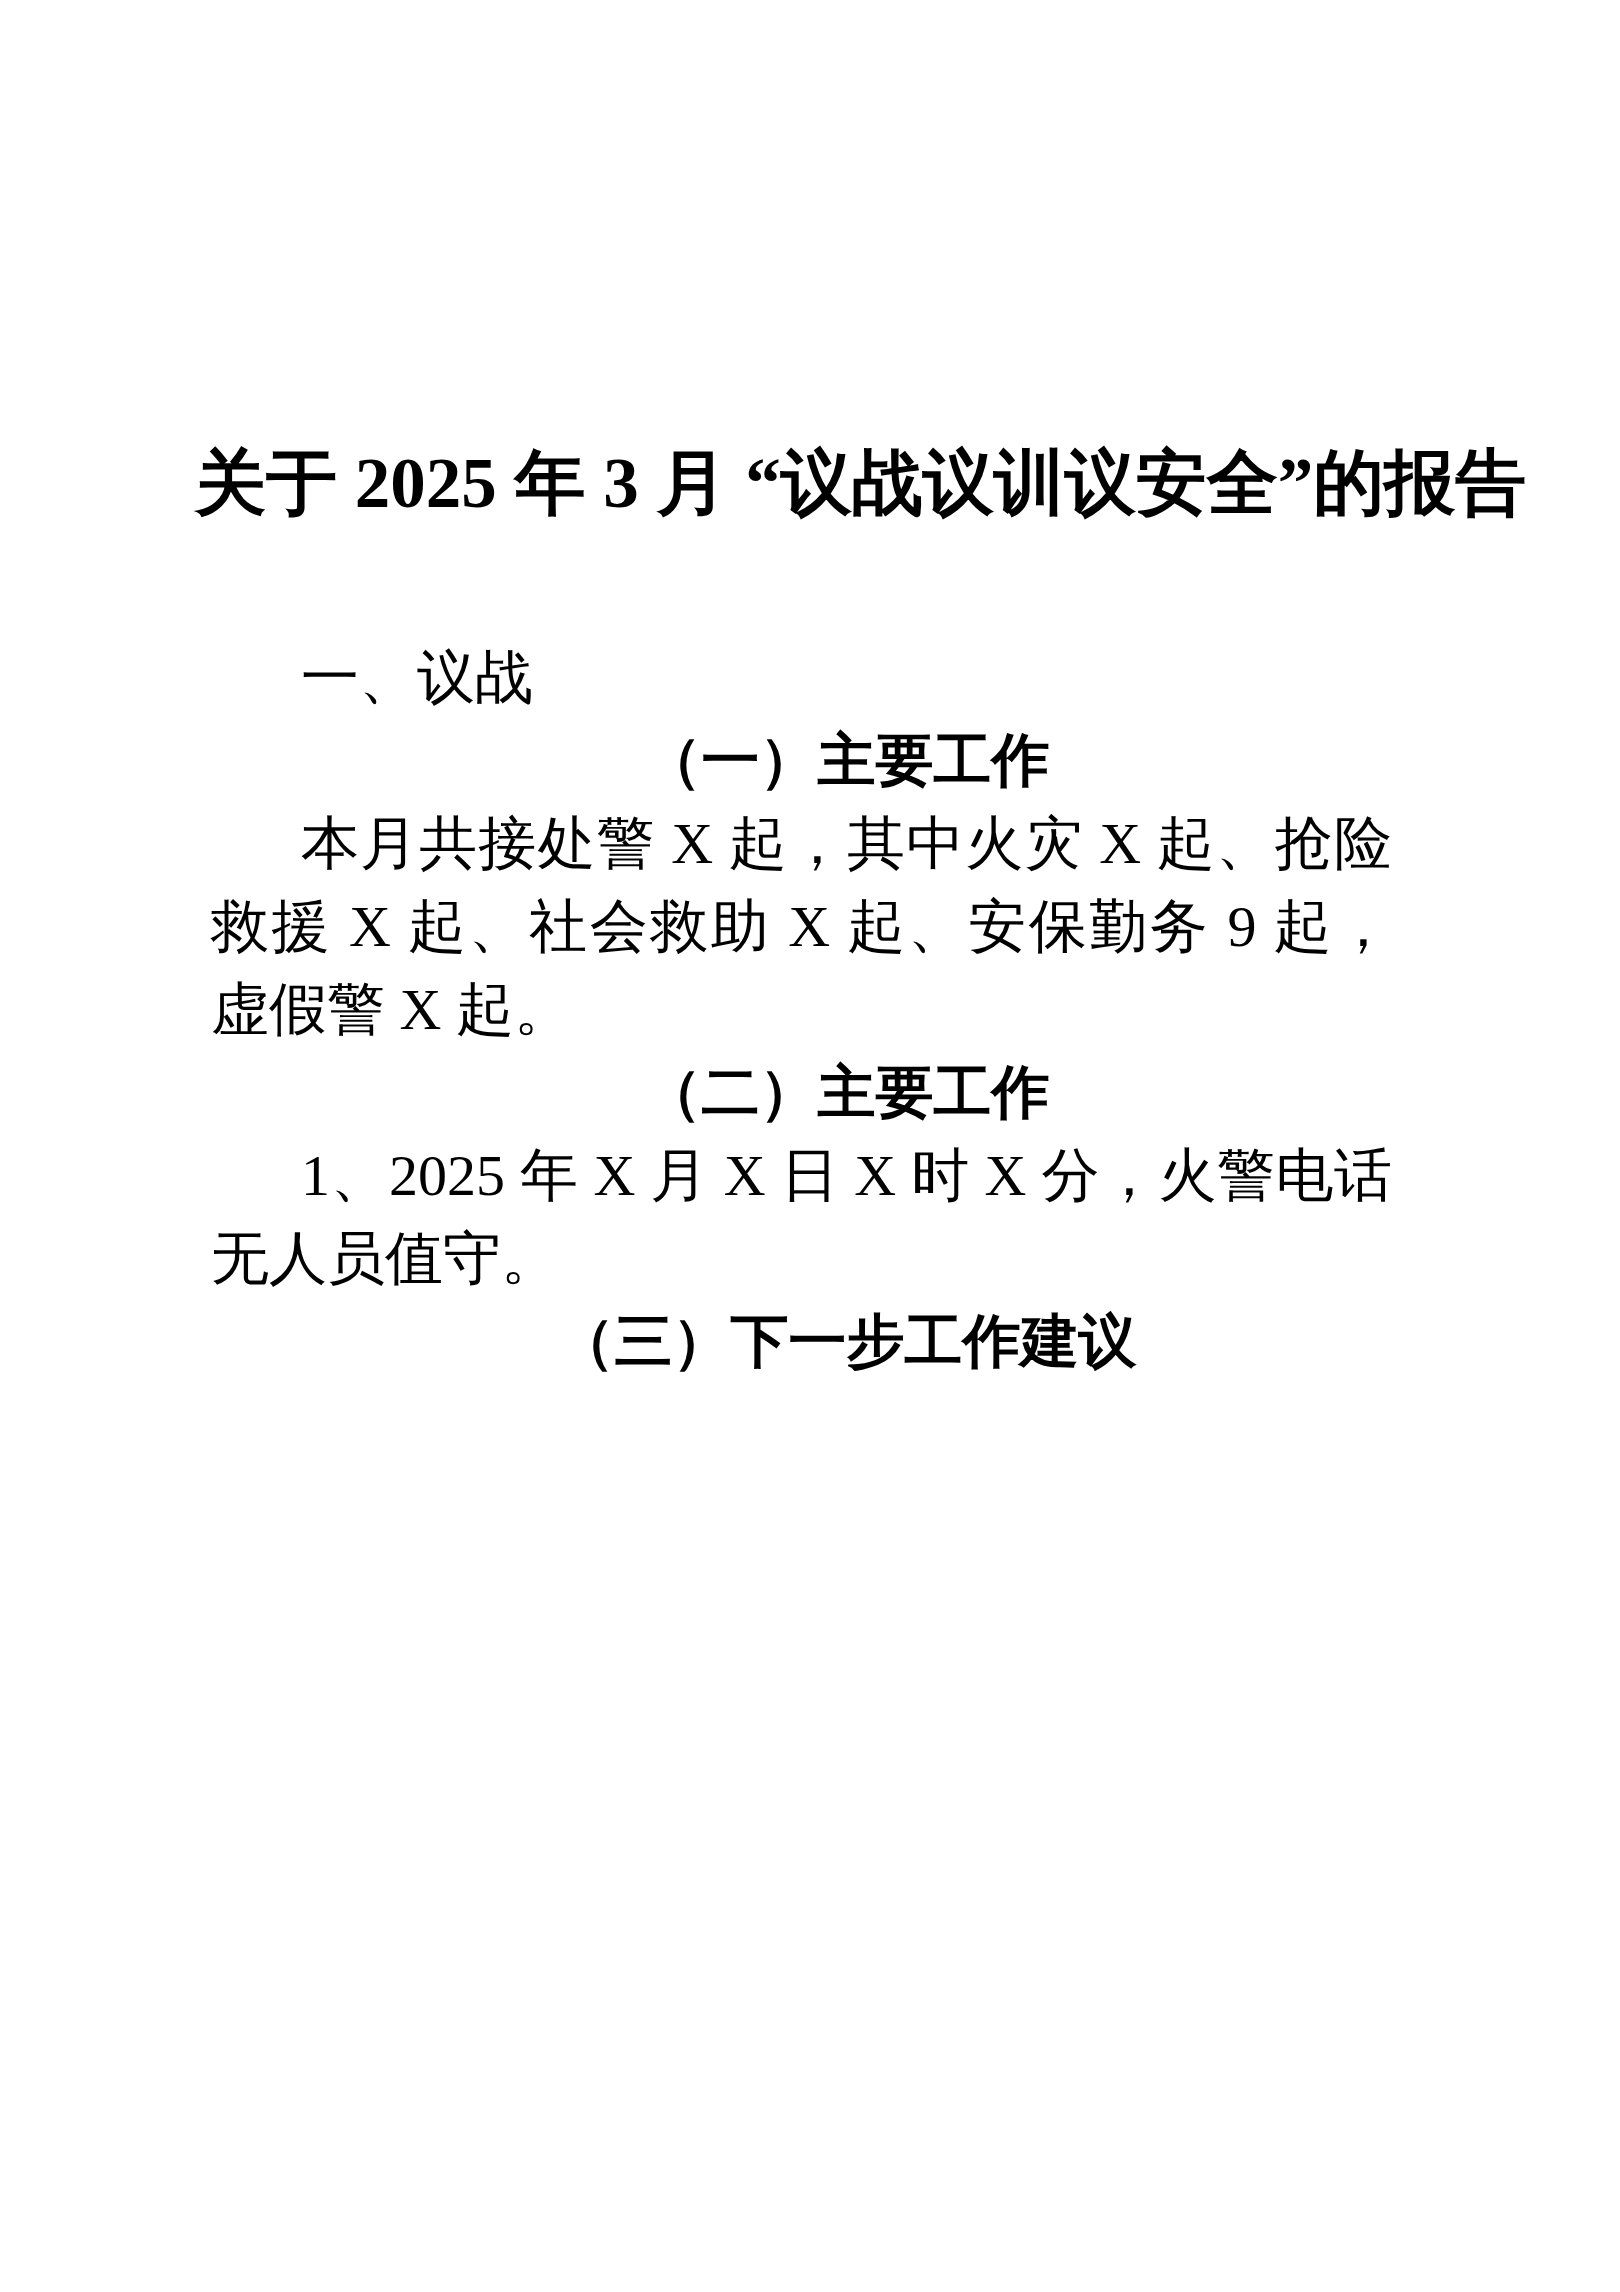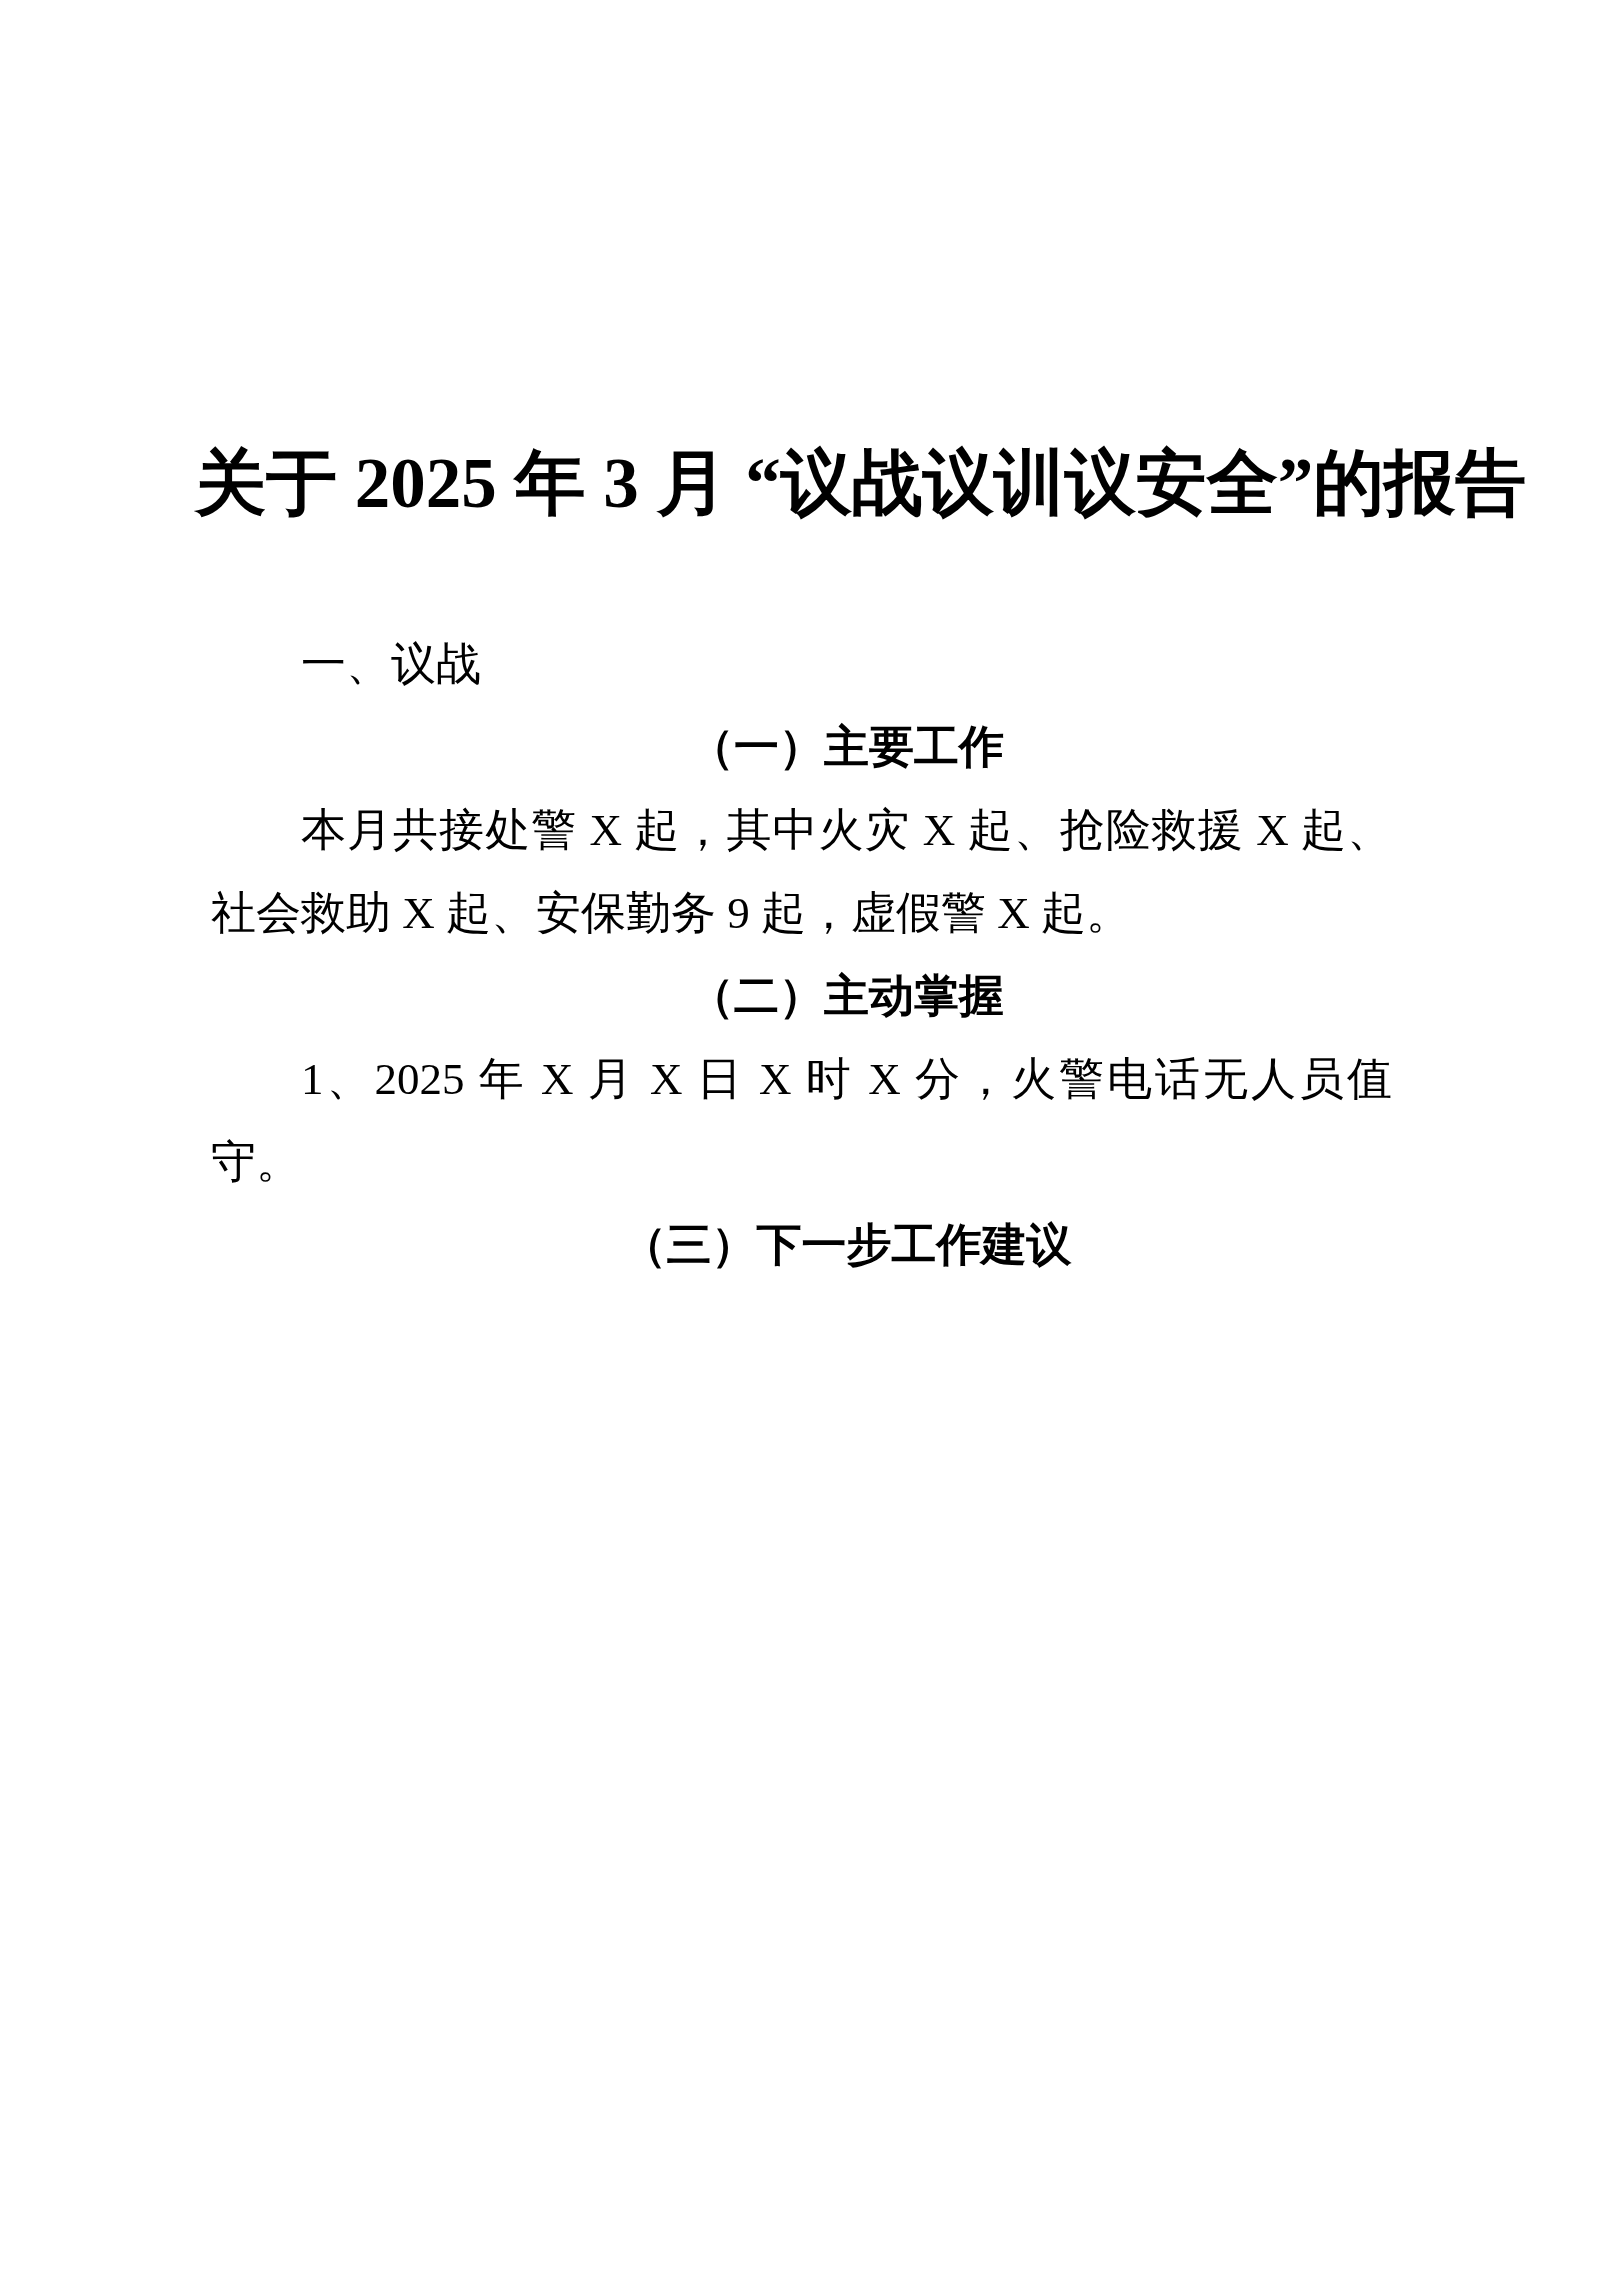--- a/index.html
+++ b/index.html
@@ -24,24 +24,24 @@
     margin: 0;
     text-align: center;
     font-size: 71px;
     line-height: 98px;
     font-weight: 700;
     font-family: "Liberation Serif", "DejaVu Serif", serif;
     white-space: nowrap;
   }
   .doc-body {
     position: absolute;
-    top: 623px;
+    top: 636px;
     left: 211px;
     width: 1181px;
-    font-size: 45px;
+    font-size: 58px;
     line-height: 83px;
     text-align: justify;
   }
   .doc-body p {
     margin: 0;
     padding: 0;
     text-indent: 90px; 
   }
   .doc-body p.style-heading {
     font-weight: 700;
@@ -56,18 +56,18 @@
 </style>
 </head>
 <body>
 
 <div class="page">
   <h1 class="doc-title">关于 2025 年 3 月 “议战议训议安全”的报告</h1>
   <div class="doc-body">
       <p class="para style-plain"><span class="run">一、议战</span></p>
       <p class="para style-heading"><span class="run bold">（一）主要工作</span></p>
       <p class="para style-body"><span class="run">本月共接处警 X 起，其中火灾 X 起、抢险救援 X 起、社会救助 X 起、安保勤务 9 起，虚假警 X 起。</span></p>
-      <p class="para style-heading"><span class="run bold">（二）主动掌握</span></p>
+      <p class="para style-heading"><span class="run bold">（二）主要工作</span></p>
       <p class="para style-body"><span class="run">1、2025 年 X 月 X 日 X 时 X 分，火警电话无人员值守。</span></p>
       <p class="para style-heading"><span class="run bold">（三）下一步工作建议</span></p>
     </div>
 </div>
 
 
 </body></html>

